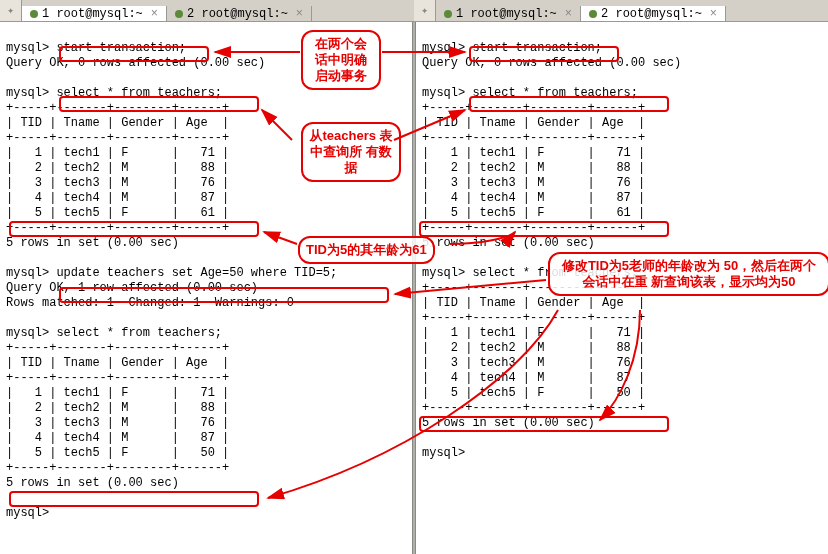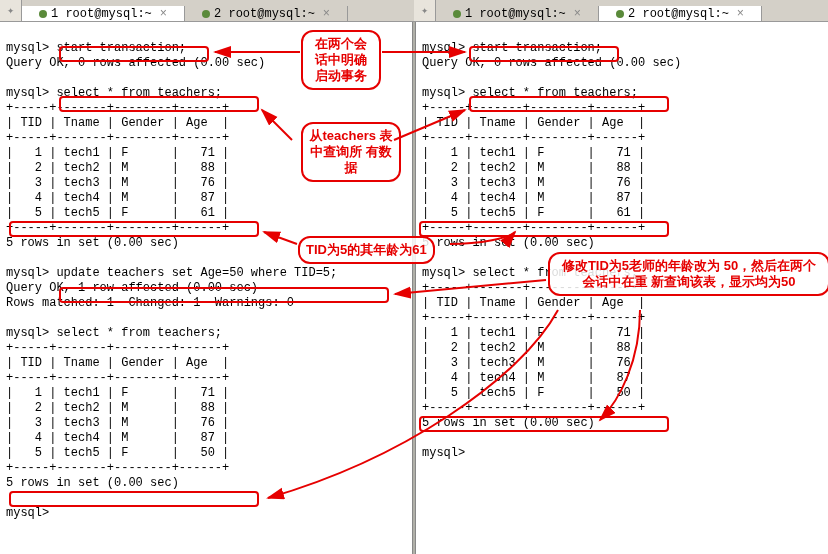--- a/index.html
+++ b/index.html
@@ -24,21 +24,21 @@
     display: flex;
     align-items: center;
     justify-content: center;
     border-right: 1px solid #999;
     background: #e8e4dc;
     color: #888;
   }
   .tab {
     display: flex;
     align-items: center;
-    padding: 0 17px;
+    padding: 0 8px;
     border-right: 1px solid #999;
     background: #d4d0c8;
     gap: 4px;
     cursor: pointer;
     margin-top: 6px;
   }
   .tab.active { background: #fff; }
   .tab-dot {
     width: 8px; height: 8px; border-radius: 50%;
     background: #5a8a3a;

